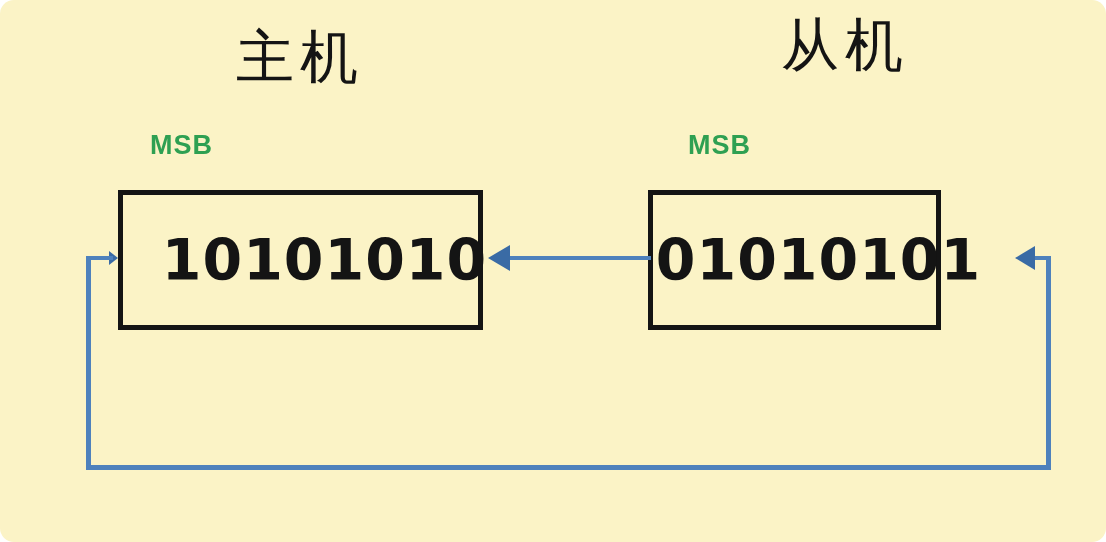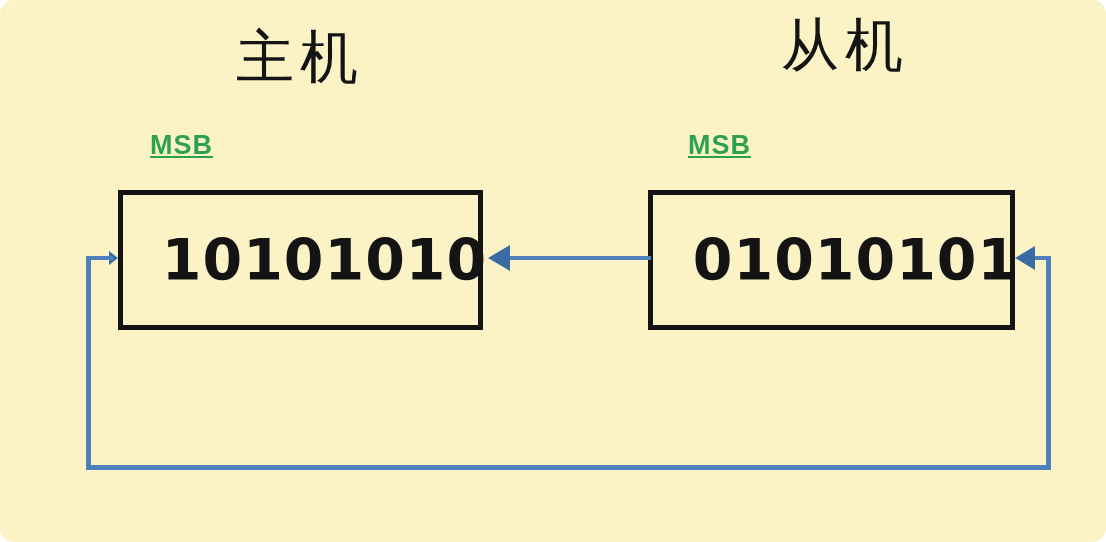--- a/index.html
+++ b/index.html
@@ -18,31 +18,31 @@
   }
   .title{
     position:absolute;text-align:center;color:var(--text);
     font-family:"DejaVu Serif","Liberation Serif",serif;
     font-size:58px;line-height:1.1;letter-spacing:6px;white-space:nowrap;
   }
   .title.master{left:110px;top:26px;width:380px;}
   .title.slave{left:655px;top:14px;width:380px;}
   .msb{
     position:absolute;color:var(--msb-green);
-    font-size:27px;font-weight:bold;letter-spacing:1px;text-decoration:underline;
+    font-size:27px;font-weight:bold;letter-spacing:1px;
   }
   .msb.master{left:150px;top:130px;}
   .msb.slave{left:688px;top:130px;}
   .register-box{
     position:absolute;top:190px;height:140px;box-sizing:border-box;
     border:5px solid var(--box-border);
     display:flex;align-items:center;justify-content:center;padding-left:48px;
   }
   .register-box.master{left:118px;width:365px;}
-  .register-box.slave{left:648px;width:367px;}
+  .register-box.slave{left:648px;width:293px;}
   .register-value{
     color:var(--text);font-size:57px;font-weight:bold;letter-spacing:1px;
     font-family:"DejaVu Sans","Liberation Sans",sans-serif;
   }
   .line{position:absolute;background:var(--arrow-blue);}
   .head-left{
     position:absolute;width:0;height:0;
     border-top:13px solid transparent;border-bottom:13px solid transparent;
     border-right:22px solid var(--arrowhead-blue);
   }

